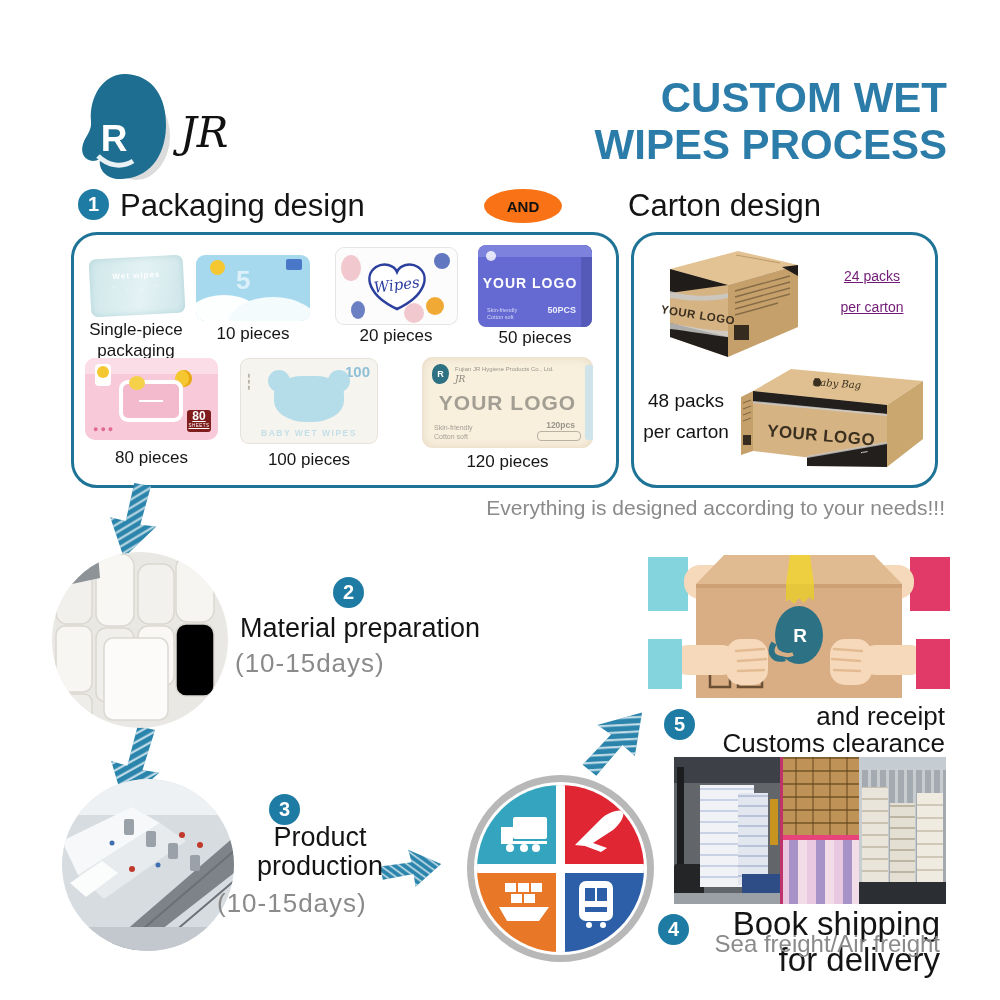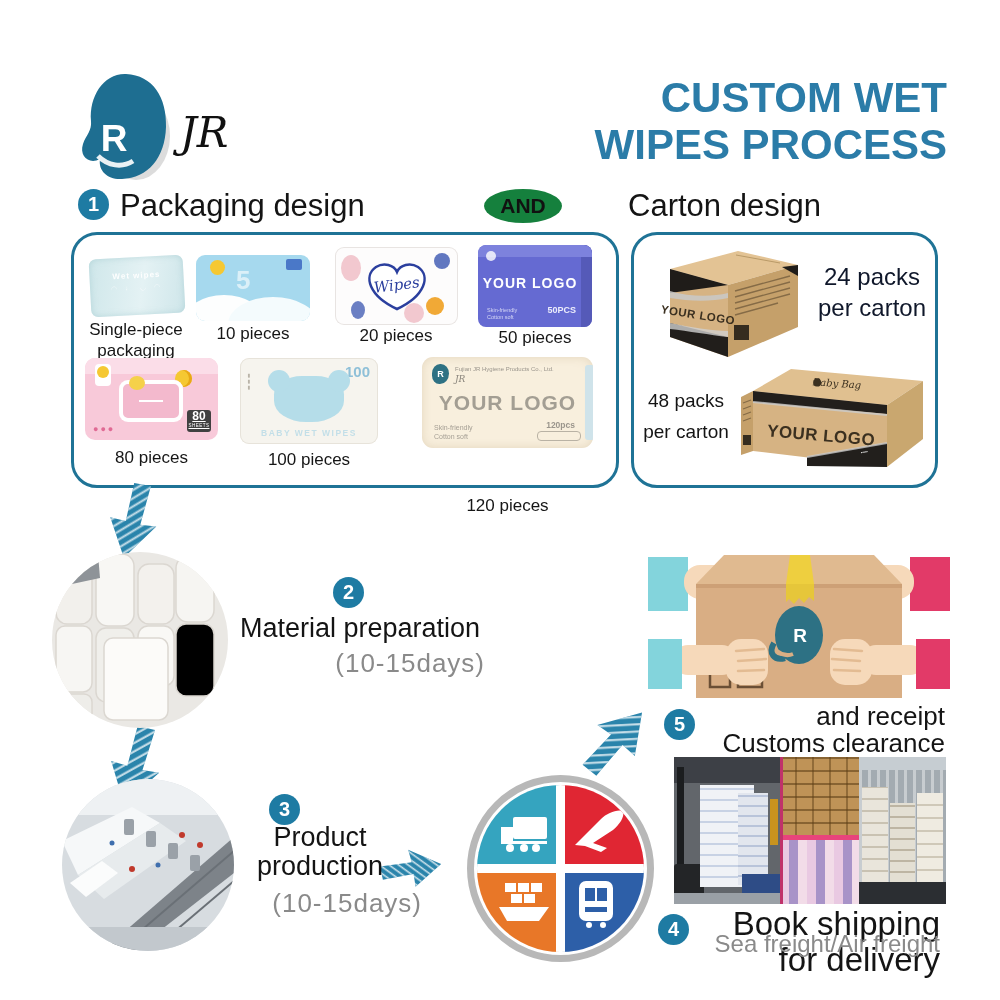--- a/index.html
+++ b/index.html
@@ -5,27 +5,27 @@
   html,body{margin:0;padding:0;background:#fff;}
   .canvas{position:relative;width:1000px;height:1000px;background:#fff;overflow:hidden;
           font-family:"Liberation Sans","DejaVu Sans",sans-serif;color:#161616;}
   .abs{position:absolute;}
   .badge{position:absolute;width:31px;height:31px;border-radius:50%;background:#1e7ba3;color:#fff;
          font-weight:bold;font-size:20px;display:flex;align-items:center;justify-content:center;}
   .h1-step{position:absolute;font-size:31px;color:#141414;letter-spacing:0;}
   .title{position:absolute;top:74px;right:53px;text-align:right;color:#2b7ca8;font-weight:bold;
          font-size:42px;line-height:1.12;letter-spacing:0px;}
   .pill{position:absolute;left:484px;top:189px;width:78px;height:34px;border-radius:50%;
-        background:#15803d;display:flex;align-items:center;justify-content:center;
-        font-size:21px;font-weight:600;color:#111;}
+        background:#f97316;display:flex;align-items:center;justify-content:center;
+        font-size:15px;font-weight:600;color:#111;}
   .design-box{position:absolute;border:3px solid #1f7396;border-radius:26px;background:#fff;}
   .pieces-label{position:absolute;font-size:17px;color:#161616;text-align:center;line-height:1.25;}
   .photo-circle{position:absolute;border-radius:50%;overflow:hidden;}
   .step-title{position:absolute;font-size:27px;color:#141414;text-align:center;line-height:1.08;}
-  .duration{position:absolute;font-size:26px;color:#8a8a8a;text-align:right;letter-spacing:1px;}
+  .duration{position:absolute;font-size:26px;color:#8a8a8a;text-align:left;letter-spacing:1px;}
   .note{position:absolute;top:496px;right:55px;font-size:21px;color:#8a8a8a;}
   .script{font-family:"DejaVu Serif","Liberation Serif",serif;font-style:italic;}
   .sketch-arrow{position:absolute;}
   .right-text{text-align:right;}
   
   .logi{position:absolute;left:467px;top:775px;width:187px;height:187px;border-radius:50%;
         border:7px solid #b8b8b8;box-sizing:border-box;background:#fff;}
   .logi-inner{position:absolute;left:3px;top:3px;width:167px;height:167px;border-radius:50%;overflow:hidden;
         background:conic-gradient(#e02633 0 90deg,#2d5fa8 90deg 180deg,#e87728 180deg 270deg,#35a4bf 270deg 360deg);}
   .logi-cross-v{position:absolute;left:50%;top:0;width:9px;height:100%;margin-left:-4.5px;background:#fff;}
@@ -117,21 +117,21 @@
     </div>
     <div class="pieces-label" style="left:404px;top:92px;width:114px;">50 pieces</div>
 
     <div class="abs" style="left:11px;top:123px;width:133px;height:82px;border-radius:10px;background:#f8c9d9;overflow:hidden;">
       <div style="position:absolute;left:0;top:0;width:100%;height:16px;background:#fbdde8;"></div>
       <div style="position:absolute;left:10px;top:6px;width:16px;height:22px;background:#fff;border-radius:4px;"></div>
       <div style="position:absolute;left:12px;top:8px;width:12px;height:12px;border-radius:50%;background:#f5c832;"></div>
       <div style="position:absolute;right:26px;top:12px;width:17px;height:17px;border-radius:50%;background:#f5c832;box-shadow:inset -3px 0 #e8a816;"></div>
       <div style="position:absolute;left:34px;top:22px;width:64px;height:42px;background:#ffffff;border-radius:9px;box-shadow:inset 0 0 0 4px #fff, inset 0 0 0 20px #f3b9cd;"></div>
       <div style="position:absolute;left:44px;top:18px;width:16px;height:14px;border-radius:50%;background:#f5d14a;"></div>
-      <div style="position:absolute;right:7px;bottom:8px;width:24px;height:22px;background:#404040;border-radius:3px;color:#fff;text-align:center;text-decoration:underline;">
+      <div style="position:absolute;right:7px;bottom:8px;width:24px;height:22px;background:#7f1d1d;border-radius:3px;color:#fff;text-align:center;text-decoration:underline;">
         <div style="font-size:12px;font-weight:bold;line-height:13px;">80</div>
         <div style="font-size:4.5px;letter-spacing:.5px;">SHEETS</div>
       </div>
       <div style="position:absolute;left:8px;bottom:6px;font-size:9px;color:#e06a94;letter-spacing:2px;">●●●</div>
     </div>
     <div class="pieces-label" style="left:11px;top:212px;width:133px;">80 pieces</div>
 
     <div class="abs" style="left:166px;top:123px;width:138px;height:86px;border-radius:9px;background:#f6f4ee;
          box-shadow:inset 0 0 0 1px #e7e3da;">
       <div style="position:absolute;right:8px;top:5px;font-size:15px;font-weight:bold;color:#8fc0d8;">100</div>
@@ -149,21 +149,21 @@
       <div style="position:absolute;left:10px;top:7px;width:17px;height:20px;background:#2e7183;border-radius:50% 50% 55% 45%;color:#fff;
                   font-size:9px;font-weight:bold;text-align:center;line-height:20px;">R</div>
       <div style="position:absolute;left:33px;top:9px;font-size:6px;color:#9a958c;">Fujian JR Hygiene Products Co., Ltd.</div>
       <div class="script" style="position:absolute;left:33px;top:17px;font-size:9px;color:#8a857c;">JR</div>
       <div style="position:absolute;left:0;top:34px;width:100%;text-align:center;font-size:21px;font-weight:bold;color:#a39e93;letter-spacing:1px;">YOUR LOGO</div>
       <div style="position:absolute;left:12px;bottom:17px;font-size:7px;color:#a59f94;">Skin-friendly</div>
       <div style="position:absolute;left:12px;bottom:8px;font-size:7px;color:#a59f94;">Cotton soft</div>
       <div style="position:absolute;right:18px;bottom:18px;font-size:8.5px;color:#9a958c;font-weight:bold;">120pcs</div>
       <div style="position:absolute;right:12px;bottom:7px;width:42px;height:8px;border:1px solid #b9b2a4;border-radius:4px;"></div>
     </div>
-    <div class="pieces-label" style="left:348px;top:216px;width:171px;margin-top:44px;">120 pieces</div>
+    <div class="pieces-label" style="left:348px;top:216px;width:171px;">120 pieces</div>
   </div>
 
   <div class="design-box" style="left:631px;top:232px;width:301px;height:250px;">
 
     <svg class="abs" style="left:6px;top:8px;" width="168" height="120" viewBox="0 0 168 120">
       <polygon points="30,26 98,8 158,22 88,42" fill="#e3c394"></polygon>
       <polygon points="30,26 88,42 88,114 30,94" fill="#d6b383"></polygon>
       <polygon points="88,42 158,22 158,84 88,114" fill="#c5a06a"></polygon>
       <polygon points="30,26 88,42 30,50" fill="#1f1c19"></polygon>
       <path d="M30,48 C50,54 72,54 88,50 L88,55 C70,59 48,58 30,55 Z" fill="#c9c9c9" opacity="0.85"></path>
@@ -174,21 +174,21 @@
       <g stroke="#7a6240" stroke-width="1.4" opacity="0.85">
         <line x1="95" y1="48" x2="150" y2="33"></line>
           <line x1="95" y1="54" x2="150" y2="39"></line>
         <line x1="95" y1="60" x2="150" y2="45"></line>
           <line x1="95" y1="66" x2="150" y2="51"></line>
         <line x1="95" y1="72" x2="138" y2="60"></line>
       </g>
       <rect x="94" y="82" width="15" height="15" fill="#352c1f" transform="skewY(12 94 82)"></rect>
       <line x1="96" y1="12" x2="140" y2="20" stroke="#b99a68" stroke-width="1"></line>
     </svg>
-    <div class="abs" style="left:182px;top:26px;width:112px;text-align:center;font-size:24px;color:#0f172a;line-height:31px;">
+    <div class="abs" style="left:182px;top:26px;width:112px;text-align:center;font-size:14px;color:#701a75;line-height:31px;text-decoration:underline;">
       <div>24 packs</div>
       <div>per carton</div>
     </div>
 
     <div class="abs" style="left:2px;top:150px;width:100px;text-align:center;font-size:19px;color:#141414;line-height:31px;">
       <div>48 packs</div>
       <div>per carton</div>
     </div>
     <svg class="abs" style="left:99px;top:116px;" width="198" height="124" viewBox="0 0 198 124">
       <polygon points="20,40 58,18 190,30 154,54" fill="#e0c090"></polygon>
@@ -208,20 +208,21 @@
         <line x1="10" y1="64" x2="18" y2="61"></line>
           <line x1="10" y1="70" x2="18" y2="67"></line>
       </g>
       <rect x="10" y="84" width="8" height="10" fill="#352c1f"></rect>
       <g font-size="4" fill="#ffffff" opacity="0.9">
         <text x="128" y="103" transform="rotate(-10 128 103)">▪▪▪▪▪</text>
       </g>
     </svg>
   </div>
 
+  <div class="note">Everything is designed according to your needs!!!</div>
 
   <svg class="sketch-arrow" style="left:103px;top:481px;transform:rotate(14deg);" width="62" height="80" viewBox="0 0 60 80">
       <use href="#sketch-arrow"></use>
     </svg>
   <svg class="sketch-arrow" style="left:103px;top:724px;transform:rotate(16deg);" width="66" height="84" viewBox="0 0 60 80">
       <use href="#sketch-arrow"></use>
     </svg>
   <svg class="sketch-arrow" style="left:381px;top:836px;transform:rotate(-99deg);" width="60" height="64" viewBox="0 0 60 80">
       <use href="#sketch-arrow"></use>
     </svg>

